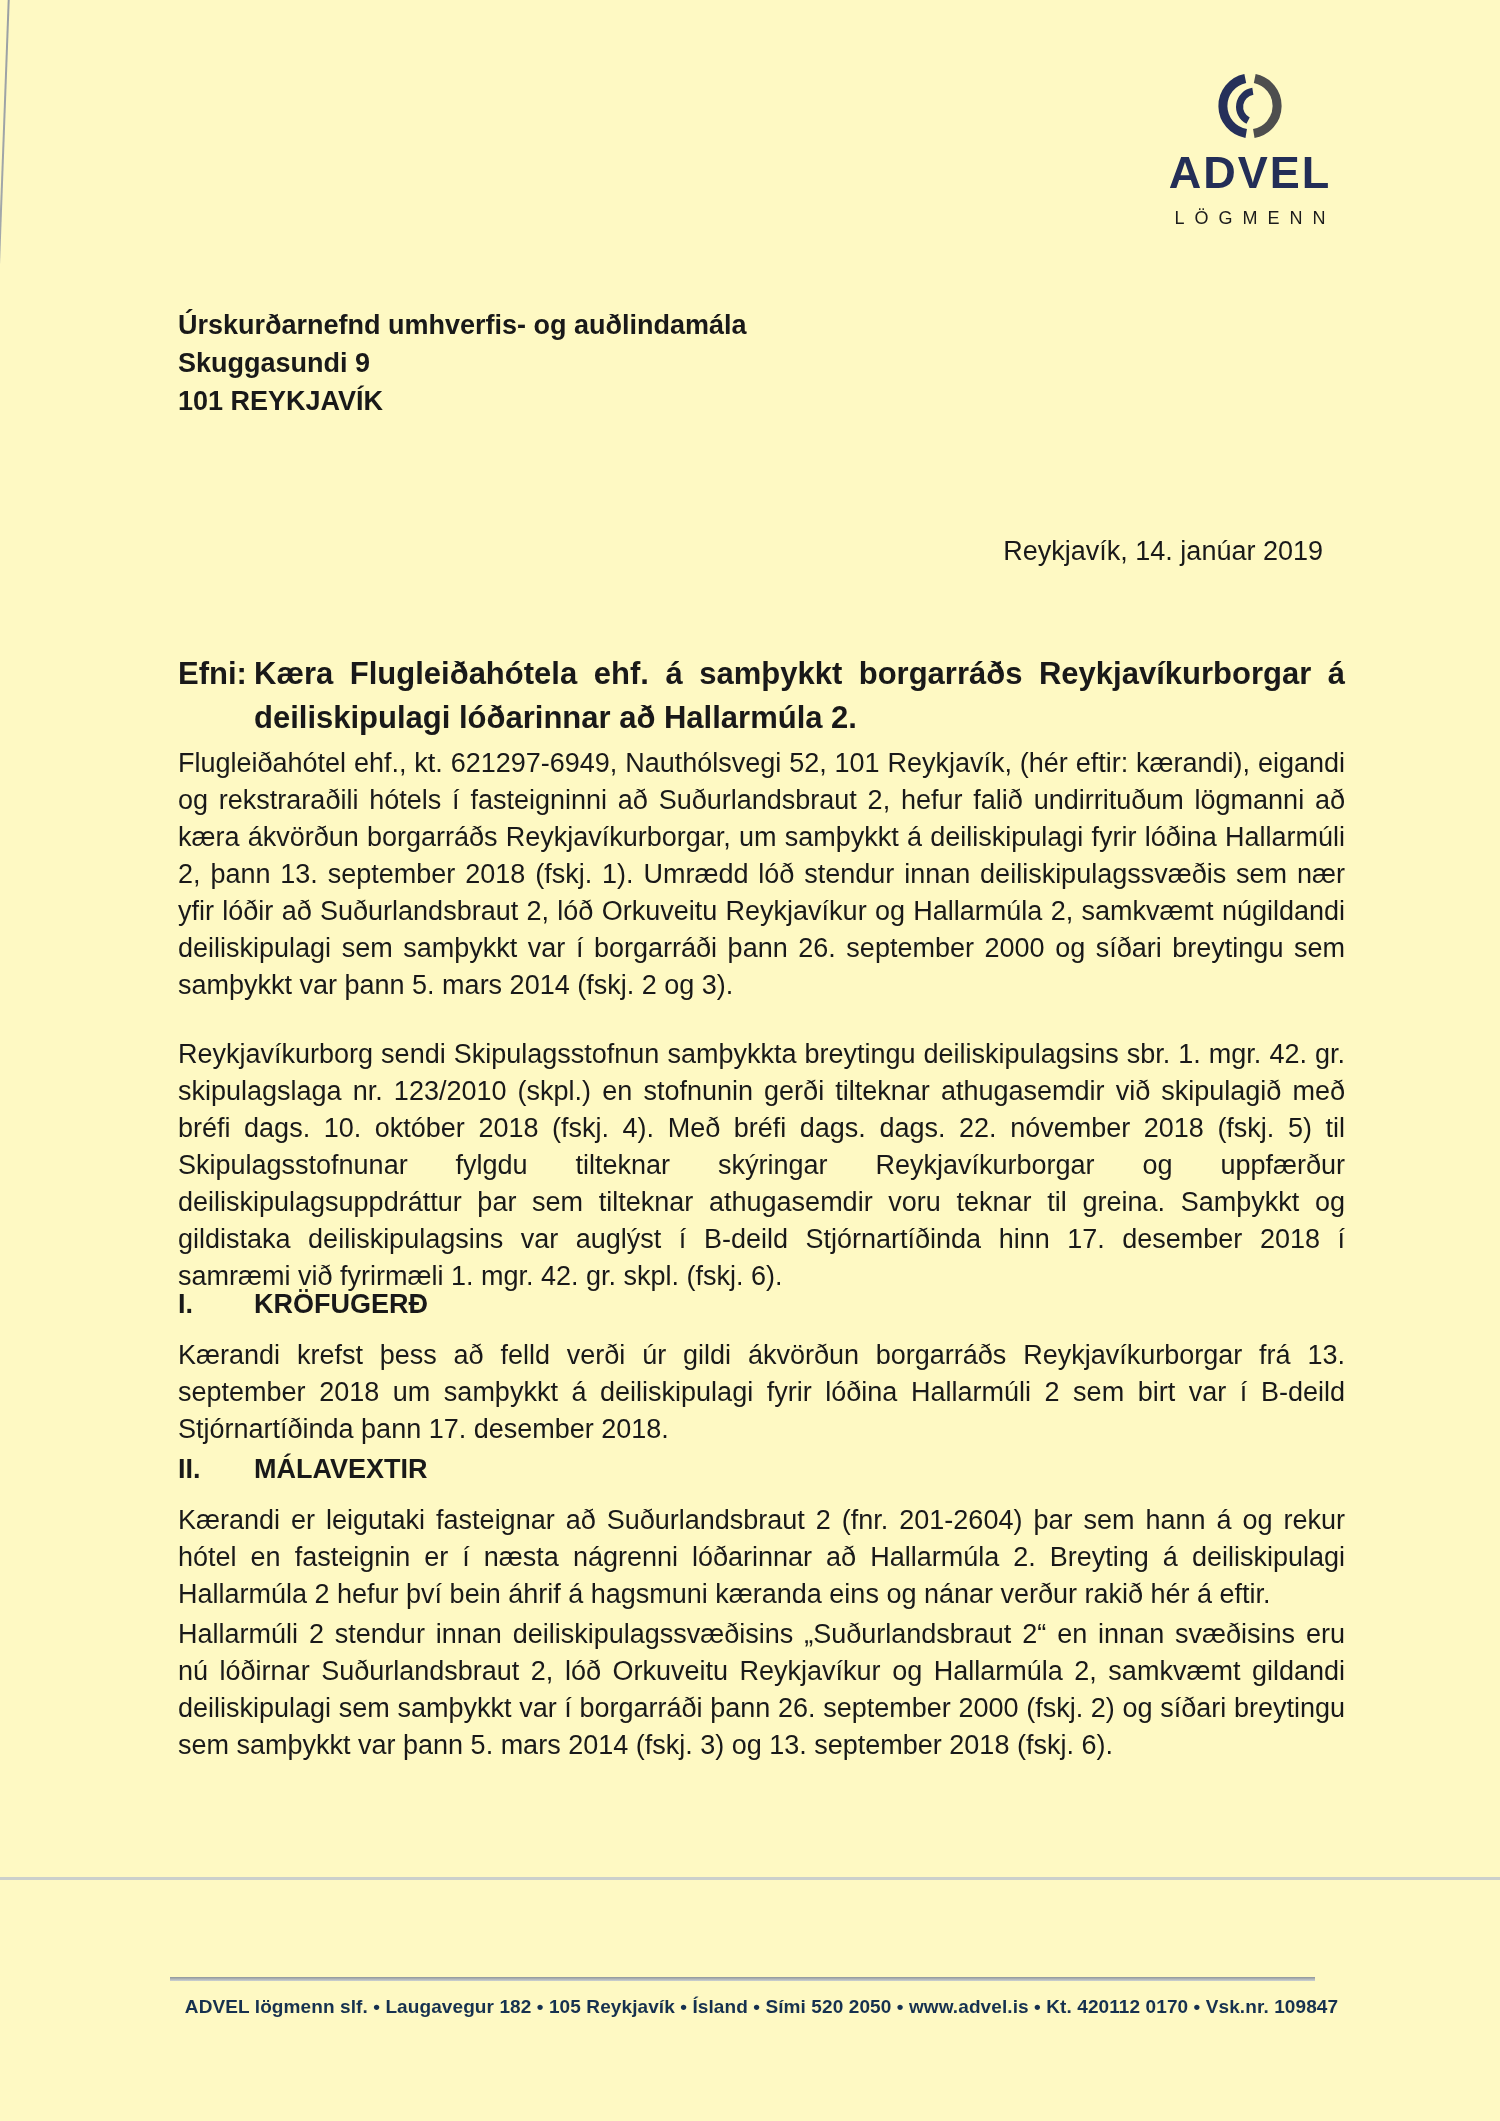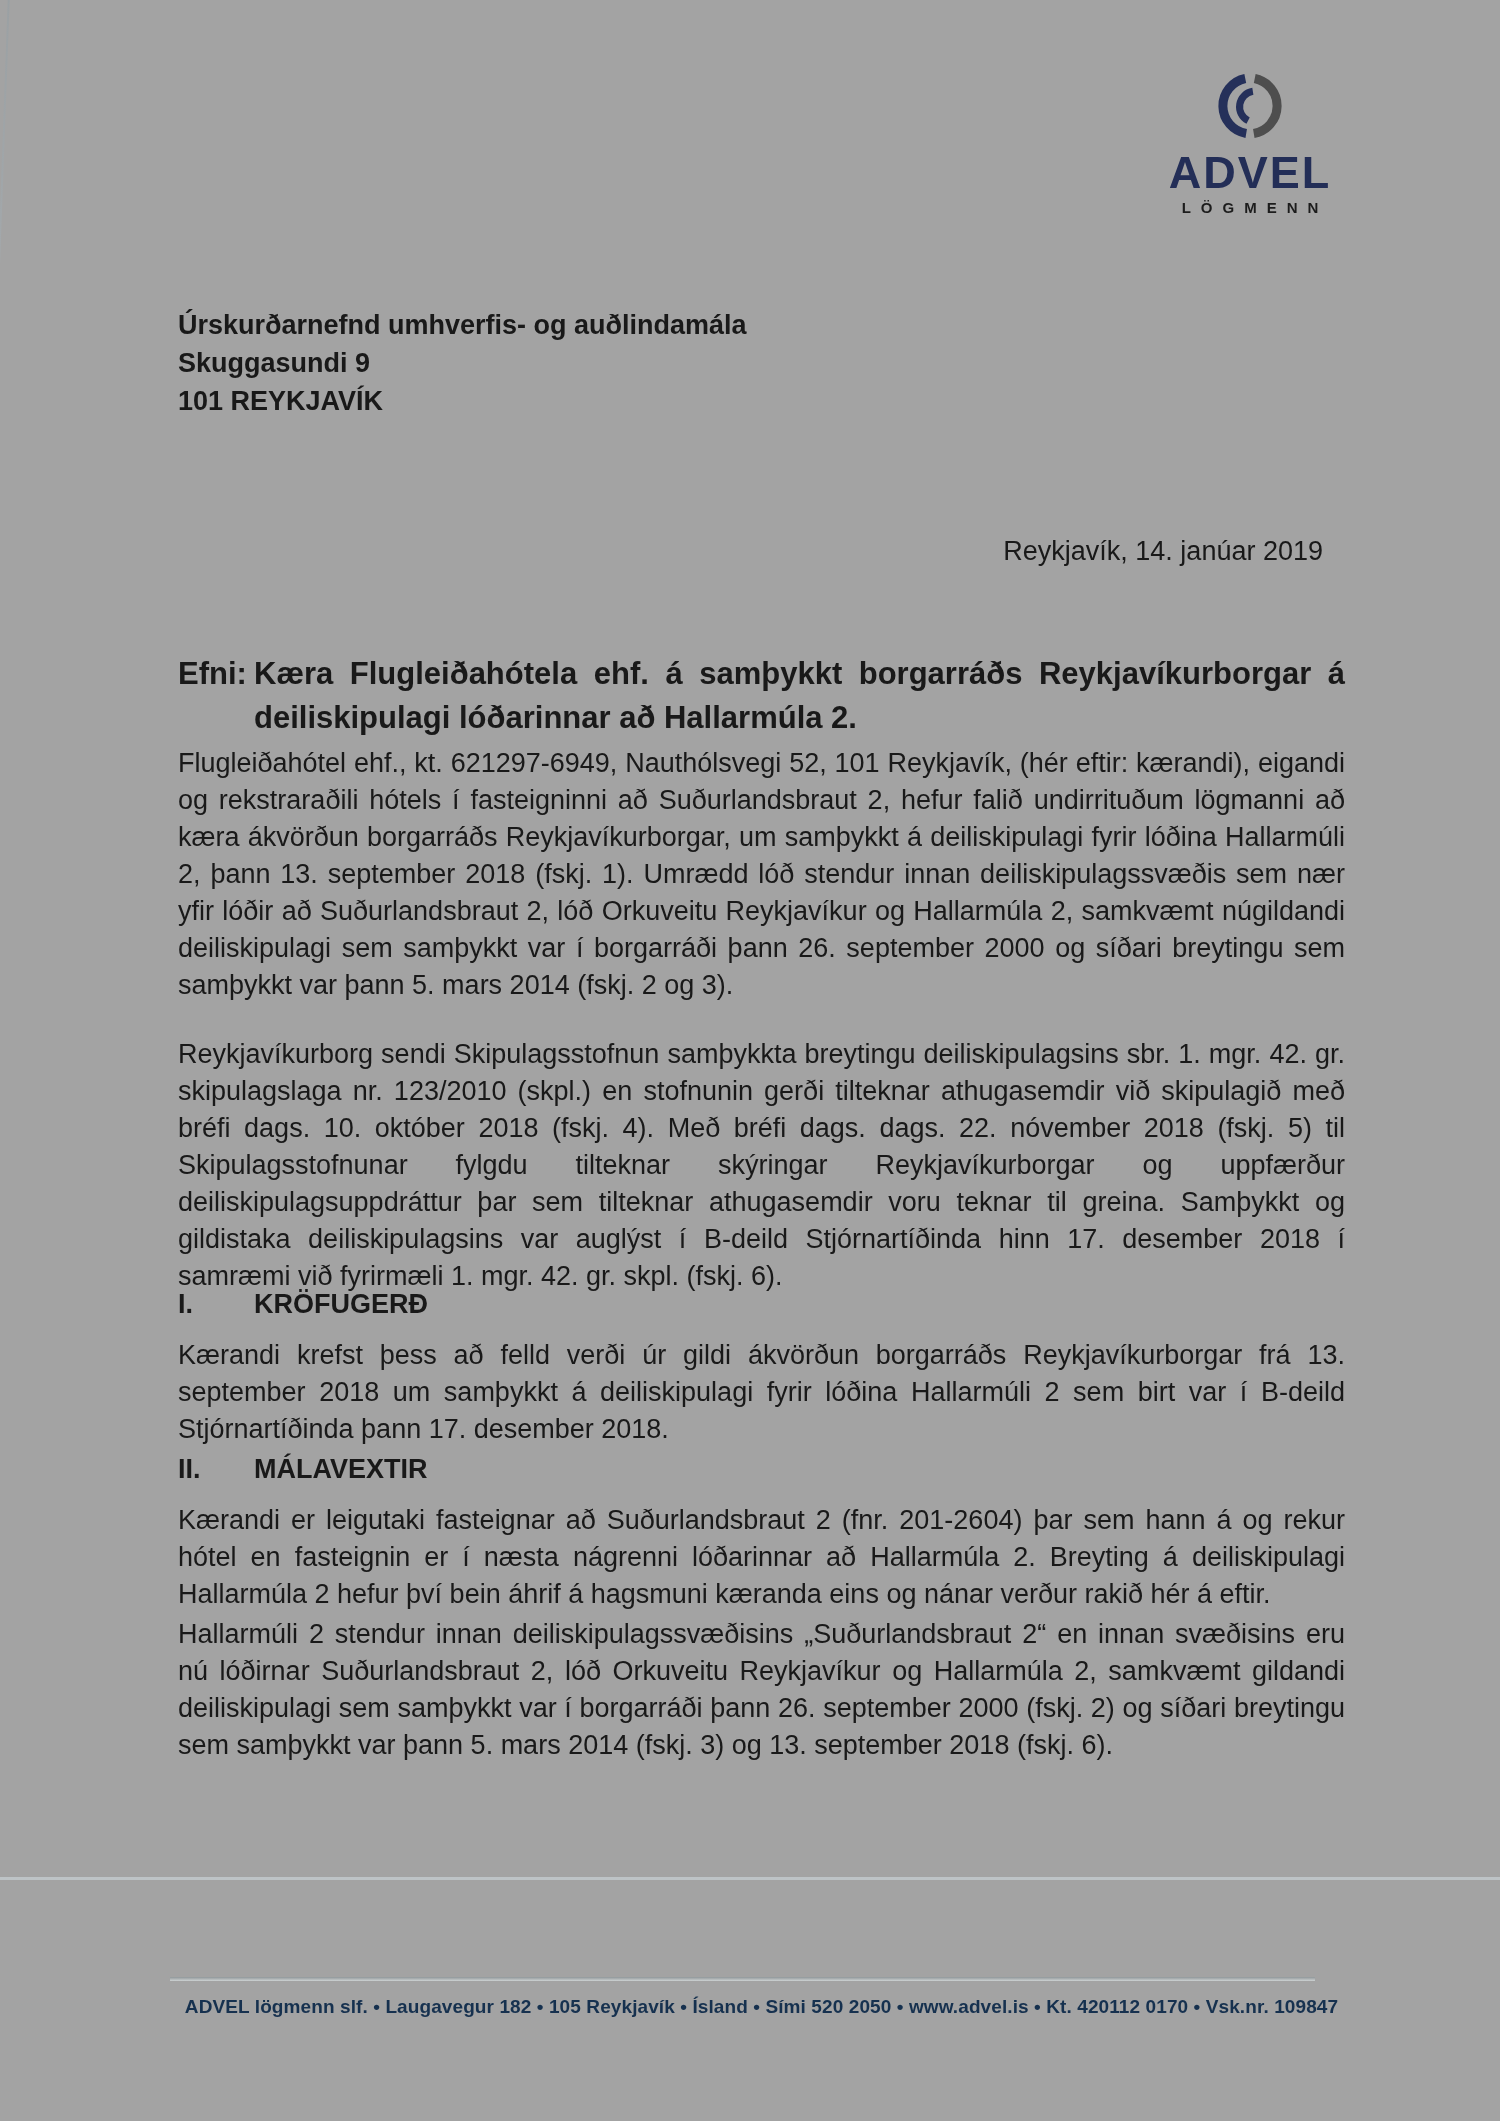--- a/index.html
+++ b/index.html
@@ -1,20 +1,20 @@
 <!DOCTYPE html>
 <html><head>
 <meta charset="utf-8">
 <style>
   html, body { margin: 0; padding: 0; background: #e8e8e8; }
   .page {
     position: relative;
     width: 1500px;
     height: 2121px;
-    background: #a3a3a3;
+    background: #fef9c3;
     font-family: "Liberation Sans", sans-serif;
     color: #191919;
     overflow: hidden;
   }
   
   .scan-edge {
     position: absolute;
     left: 8px; top: -8px;
     width: 2px; height: 580px;
     background: linear-gradient(#9aa0a3 0%, #a8adb0 70%, rgba(168,173,176,0) 100%);
@@ -30,23 +30,23 @@
   }
   .logo-mark { display: block; margin: 0 auto 8px auto; }
   .brand {
     font-size: 45px;
     font-weight: bold;
     letter-spacing: 2px;
     color: #232e57;
     line-height: 1;
   }
   .tagline {
-    margin-top: 5px;
-    font-size: 15px;
-    font-weight: bold;
+    margin-top: 14px;
+    font-size: 18px;
+    font-weight: normal;
     letter-spacing: 10px;
     margin-right: -10px;
     color: #1c1c1c;
     line-height: 1;
   }
   .recipient {
     position: absolute;
     left: 178px; top: 306px;
     font-size: 27px;
     font-weight: bold;

